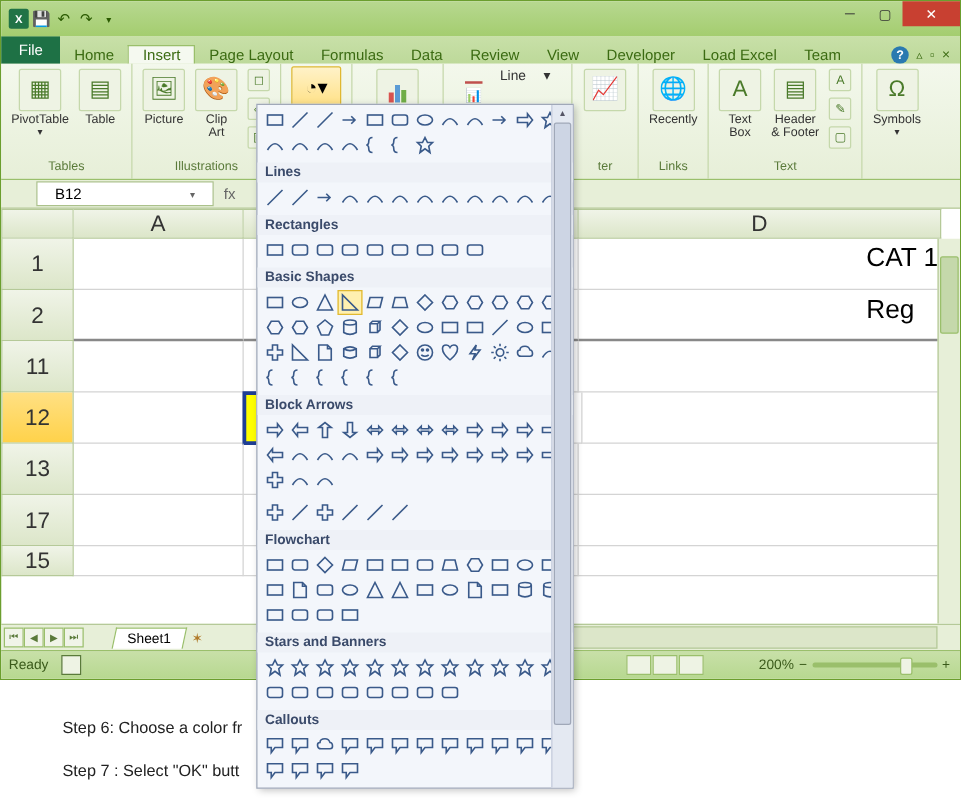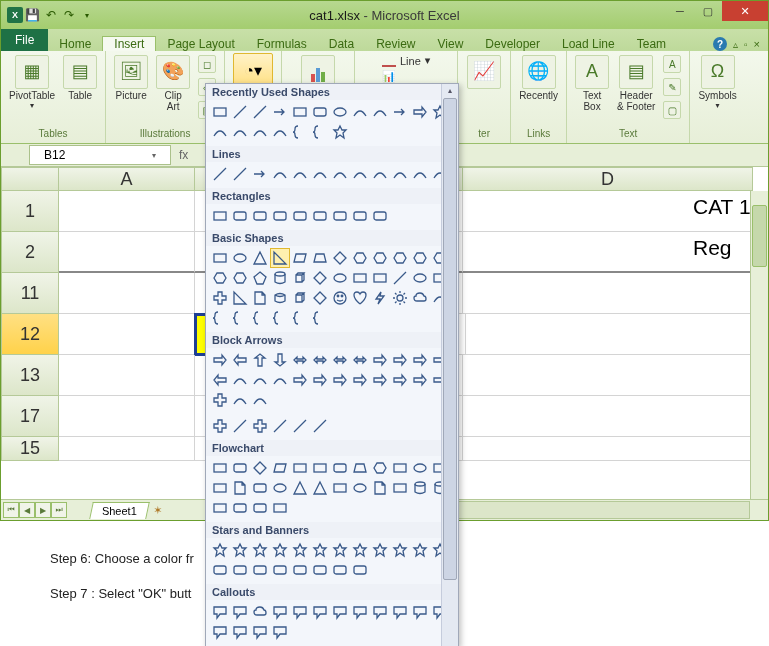--- a/index.html
+++ b/index.html
@@ -23,21 +23,21 @@
 .grp{border-right:1px solid #c5d8ab;padding:2px 6px;display:flex;flex-direction:column;align-items:center;justify-content:space-between}
 .grp-items{display:flex;gap:4px;align-items:flex-start;flex:1}
 .grp-label{font-size:10px;color:#5a7a3a;padding:2px 0}
 .rbtn{display:flex;flex-direction:column;align-items:center;gap:1px;padding:2px;font-size:10px;color:#333;text-align:center;line-height:1.1}
 .rbtn .ico{width:32px;height:32px;background:#eef3e4;border:1px solid #c5d8ab;border-radius:2px;display:flex;align-items:center;justify-content:center;font-size:18px;color:#4a7a2a}
 .rbtn.small .ico{width:16px;height:16px;font-size:10px}
 .stack{display:flex;flex-direction:column;gap:1px}
 .shapes-drop{width:38px;height:32px;background:linear-gradient(#fff2c8,#ffe083);border:1px solid #e0b830;border-radius:2px;display:flex;align-items:center;justify-content:center;font-size:16px}
 .chart-mini{display:flex;gap:1px;align-items:flex-end;height:20px}
 .chart-mini div{width:4px;background:#d9534f}
-.spark{display:flex;align-items:center;gap:4px;font-size:11px;color:#333;padding:1px 0}
+.spark{display:flex;align-items:center;gap:14px;font-size:11px;color:#333;padding:1px 0}
 .spark .li{width:14px;height:10px;display:inline-block}
 .formula-bar{height:22px;background:#e7efd8;border-bottom:1px solid #b5c998;display:flex;align-items:center}
 .namebox{width:112px;height:18px;background:#fff;border:1px solid #abc18b;margin-left:28px;display:flex;align-items:center;justify-content:space-between;padding:0 14px;font-size:12px}
 .namebox .dd{font-size:8px;color:#666}
 .fx{margin-left:8px;color:#666;font-size:12px}
 .grid-area{position:relative;height:332px;overflow:hidden}
 .colhdrs{display:flex;height:24px}
 .corner{width:58px;background:linear-gradient(#f0f4e8,#dce6c9);border:1px solid #b5c998;box-sizing:border-box}
 .colh{background:linear-gradient(#f0f4e8,#dce6c9);border:1px solid #b5c998;border-left:none;display:flex;align-items:center;justify-content:center;font-size:18px;color:#333;box-sizing:border-box}
 .rows{}
@@ -79,41 +79,38 @@
 
 <div class="win">
  <div class="titlebar">
   <div class="qat">
     <span class="qat-ico" style="background:#217346;color:#fff;font-size:9px;font-weight:bold;border-radius:2px">X</span>
     <span class="qat-ico">💾</span>
     <span class="qat-ico">↶</span>
     <span class="qat-ico">↷</span>
     <span class="qat-ico" style="font-size:8px">▾</span>
   </div>
-  <div class="title">
-    <span class="fn">cat1.xlsx</span> - <span>Microsoft Excel</span>
-  </div>
   <div class="winbtns">
     <div class="winbtn">─</div>
     <div class="winbtn">▢</div>
     <div class="winbtn close">✕</div>
   </div>
  </div>
 
  <div class="menubar">
    <div class="file-tab">File</div>
    <div class="tab">Home</div>
    <div class="tab active">Insert</div>
    <div class="tab">Page Layout</div>
    <div class="tab">Formulas</div>
    <div class="tab">Data</div>
    <div class="tab">Review</div>
    <div class="tab">View</div>
    <div class="tab">Developer</div>
-   <div class="tab">Load Line</div>
+   <div class="tab">Load Excel</div>
    <div class="tab">Team</div>
    <div class="helpico">
      <span>?</span>
      <div style="font-size:10px;color:#3b6b12">▵</div>
      <div style="font-size:10px;color:#3b6b12">▫</div>
      <div style="font-size:11px;color:#3b6b12">×</div>
    </div>
  </div>
 
  <div class="ribbon">
@@ -316,29 +313,43 @@
      <span>⏭</span>
    </div>
    <div style="width:60px"></div>
    <div class="sheet"><span>Sheet1</span></div>
    <div style="width:20px;text-align:center;color:#b07a2a">✶</div>
    <div class="hscroll">
         <div class="thumb"></div>
       </div>
  </div>
 
+ <div class="statusbar">
+   <span>Ready</span>
+   <span style="margin-left:10px;width:14px;height:14px;border:1px solid #5a7a3a;background:#eef3e4"></span>
+   <div class="views">
+     <span></span>
+     <span></span>
+     <span></span>
+   </div>
+   <div class="zoom">
+     <span>200%</span>
+     <span>−</span>
+     <div class="slider"></div>
+     <span>+</span>
+   </div>
+ </div>
 </div>
 
 <div class="below">
   <p>Step 6: Choose a color fr</p>
   <p>Step 7 : Select "OK" butt</p>
 </div>
 
 <div class="gallery">
-  <div class="gal-sec">Recently Used Shapes</div>
   <div class="gal-row" id="row-recent">
       <div class="shp">
         <svg viewBox="0 0 16 16">
           <rect x="2" y="4" width="12" height="8"></rect>
         </svg>
       </div>
       <div class="shp">
         <svg viewBox="0 0 16 16">
           <line x1="2" y1="14" x2="14" y2="2"></line>
         </svg>

